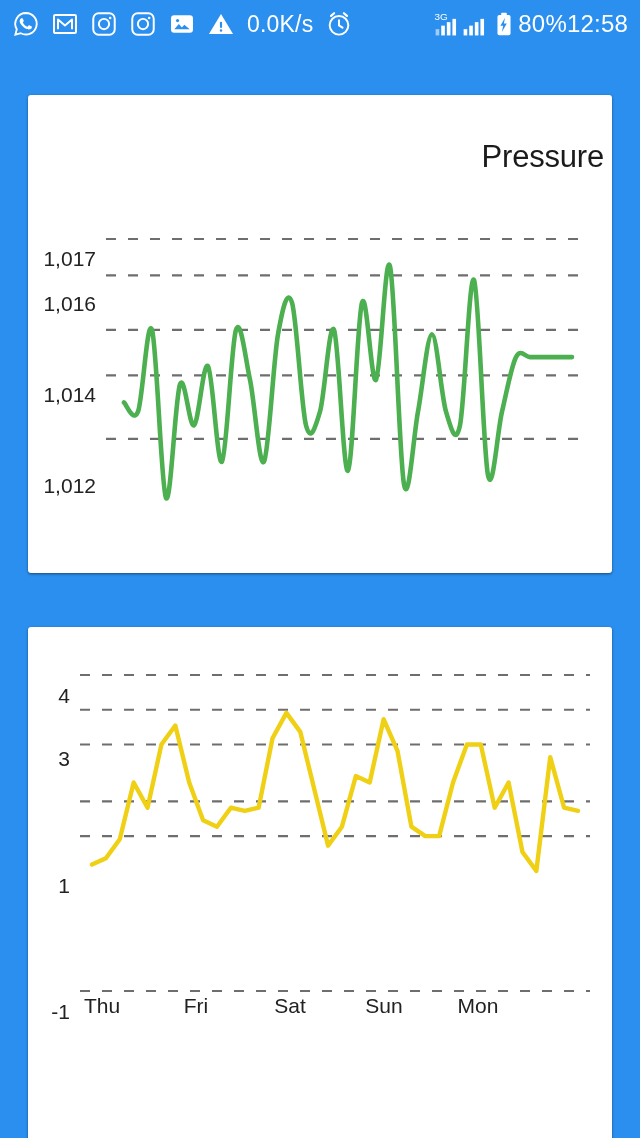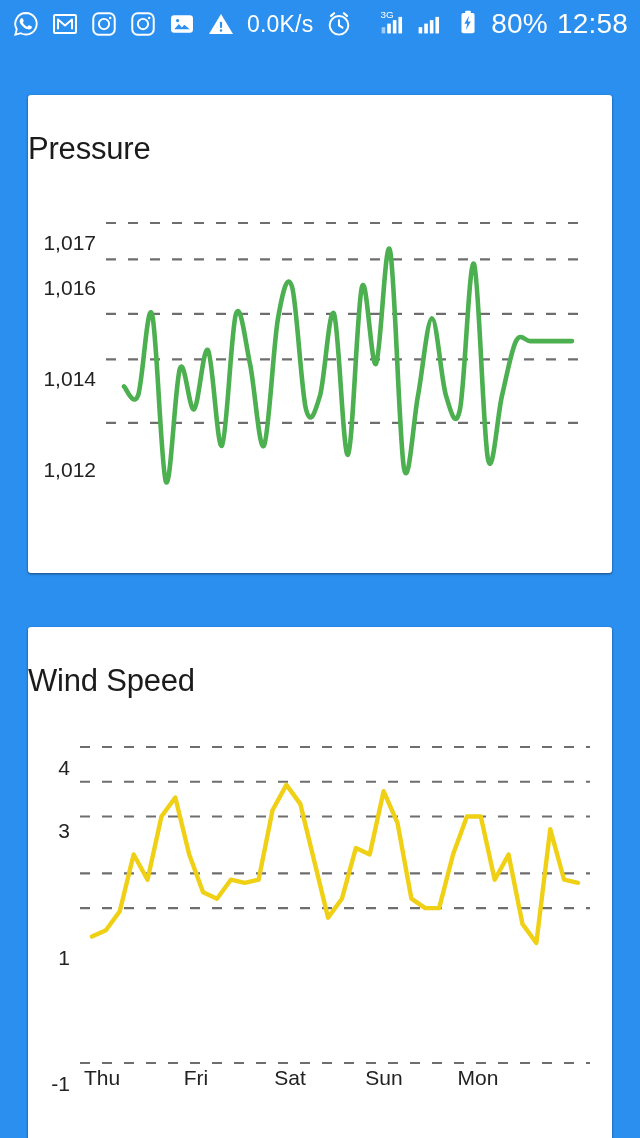--- a/index.html
+++ b/index.html
@@ -27,31 +27,30 @@
     color: #ffffff;
   }
   .status-left {
     display: flex;
     align-items: flex-end;
     gap: 11px;
     flex: 1;
   }
   .status-right {
     display: flex;
-    align-items: flex-start;
-    gap: 9px;
+    align-items: center;
   }
   .sb-icon {
     display: block;
     width: 28px;
     height: 28px;
     flex: none;
   }
   .sb-text {
-    font-size: 28px;
+    font-size: 24px;
     color: #ffffff;
     letter-spacing: 0.2px;
     white-space: nowrap;
     font-family: "Liberation Sans", sans-serif;
   }
   .sb-net {
     font-size: 23px;
     margin-left: 1px;
     margin-right: 1px;
   }
@@ -75,26 +74,26 @@
   }
   #card-pressure {
     top: 47px;
     height: 478px;
   }
   #card-wind {
     top: 579px;
     height: 528px;
   }
   .chart-title {
-    text-align: left;
+    text-align: right;
     font-size: 31px;
     color: #1b1b1b;
     font-family: "Liberation Sans", sans-serif;
     font-weight: normal;
-    margin: 0;
+    margin: 8px;
     padding-top: 36px;
     letter-spacing: -0.2px;
   }
   .plot-wrap {
     position: relative;
     width: 529px;
   }
   .plot-svg {
     display: block;
   }
@@ -201,21 +200,20 @@
           <text x="194" y="394" text-anchor="middle" font-size="21" font-family="Liberation Sans, sans-serif" fill="#222222" class="x-label">Fri</text>
           <text x="284" y="394" text-anchor="middle" font-size="21" font-family="Liberation Sans, sans-serif" fill="#222222" class="x-label">Sat</text>
           <text x="374" y="394" text-anchor="middle" font-size="21" font-family="Liberation Sans, sans-serif" fill="#222222" class="x-label">Sun</text>
           <text x="464" y="394" text-anchor="middle" font-size="21" font-family="Liberation Sans, sans-serif" fill="#222222" class="x-label">Mon</text>
           <path d="M96.00 219.54 C98.33 221.06,105.33 240.74,110.00 228.63 C114.67 216.51,119.33 132.47,124.00 146.86 C128.67 161.24,133.33 305.86,138.00 314.94 C142.67 324.03,147.33 213.49,152.00 201.37 C156.67 189.26,161.33 245.29,166.00 242.26 C170.67 239.23,175.33 177.14,180.00 183.20 C184.67 189.26,189.33 284.66,194.00 278.60 C198.67 272.54,203.33 160.49,208.00 146.86 C212.67 133.23,217.33 174.87,222.00 196.83 C226.67 218.79,231.33 286.17,236.00 278.60 C240.67 271.03,245.33 177.90,250.00 151.40 C254.67 124.90,259.33 104.46,264.00 119.60 C268.67 134.74,273.33 224.09,278.00 242.26 C282.67 260.43,287.33 244.53,292.00 228.63 C296.67 212.73,301.33 137.01,306.00 146.86 C310.67 156.70,315.33 292.23,320.00 287.69 C324.67 283.14,329.33 134.74,334.00 119.60 C338.67 104.46,343.33 202.89,348.00 196.83 C352.67 190.77,357.33 65.84,362.00 83.26 C366.67 100.67,371.33 277.09,376.00 301.31 C380.67 325.54,385.33 253.61,390.00 228.63 C394.67 203.64,399.33 151.40,404.00 151.40 C408.67 151.40,413.33 213.49,418.00 228.63 C422.67 243.77,427.33 264.21,432.00 242.26 C436.67 220.30,441.33 88.56,446.00 96.89 C450.67 105.21,455.33 270.27,460.00 292.23 C464.67 314.19,469.33 248.31,474.00 228.63 C478.67 208.94,483.33 183.20,488.00 174.11 C492.67 165.03,497.33 174.11,502.00 174.11 C506.67 174.11,511.33 174.11,516.00 174.11 C520.67 174.11,525.33 174.11,530.00 174.11 C534.67 174.11,541.67 174.11,544.00 174.11" fill="none" stroke="#4CAF50" stroke-width="4.6" stroke-linecap="round" stroke-linejoin="round"></path>
         </svg>
     </div>
   </div>
 
   <div class="card" id="card-wind">
-    <h2 class="chart-title">Wind Speed</h2>
     <div class="plot-wrap">
       <svg class="plot-svg" id="svg-wind" width="584" height="420" viewBox="0 0 584 420">
           <line x1="52" y1="48" x2="562" y2="48" stroke="#6E6E6E" stroke-width="2.2" stroke-dasharray="10 12" stroke-linecap="butt"></line>
           <line x1="52" y1="82.75999999999999" x2="562" y2="82.75999999999999" stroke="#6E6E6E" stroke-width="2.2" stroke-dasharray="10 12" stroke-linecap="butt"></line>
           <line x1="52" y1="117.51999999999998" x2="562" y2="117.51999999999998" stroke="#6E6E6E" stroke-width="2.2" stroke-dasharray="10 12" stroke-linecap="butt"></line>
           <line x1="52" y1="174.4" x2="562" y2="174.4" stroke="#6E6E6E" stroke-width="2.2" stroke-dasharray="10 12" stroke-linecap="butt"></line>
           <line x1="52" y1="209.16" x2="562" y2="209.16" stroke="#6E6E6E" stroke-width="2.2" stroke-dasharray="10 12" stroke-linecap="butt"></line>
           <line x1="52" y1="364" x2="562" y2="364" stroke="#6E6E6E" stroke-width="2.2" stroke-dasharray="10 12" stroke-linecap="butt"></line>
           <text x="42" y="76" text-anchor="end" font-size="21" font-family="Liberation Sans, sans-serif" fill="#222222" class="y-label">4</text>
           <text x="42" y="139.2" text-anchor="end" font-size="21" font-family="Liberation Sans, sans-serif" fill="#222222" class="y-label">3</text>

